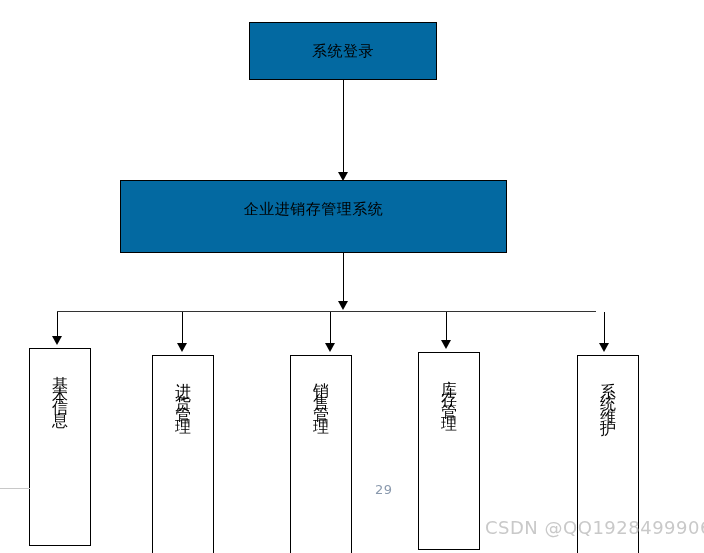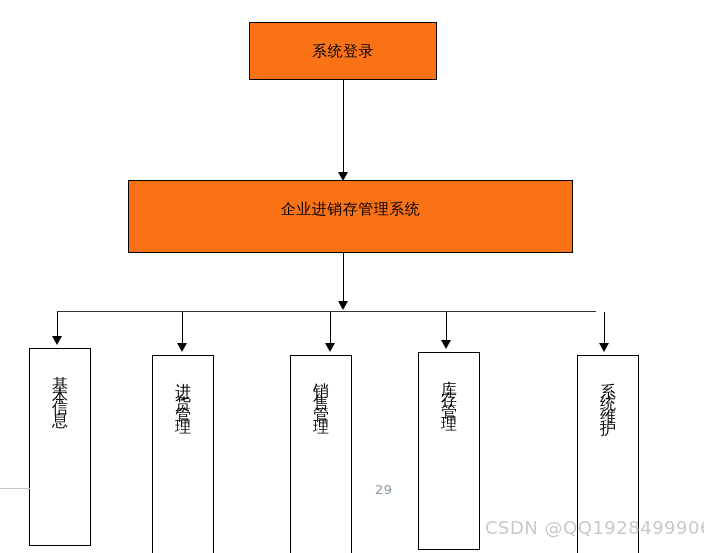--- a/index.html
+++ b/index.html
@@ -15,21 +15,21 @@
     background: #ffffff;
     overflow: hidden;
     font-family: "DejaVu Sans", "Liberation Sans", sans-serif;
   }
 
   
   .node {
     position: absolute;
     box-sizing: border-box;
     border: 1px solid #000000;
-    background: #f97316;
+    background: #0369a1;
     display: flex;
     align-items: center;
     justify-content: center;
     color: #000000;
   }
   .node-label {
     font-size: 15px;
     line-height: 1.35;
     letter-spacing: 1px;
     white-space: nowrap;
@@ -40,23 +40,23 @@
   #node-login {
     left: 249px;
     top: 22px;
     width: 188px;
     height: 58px;
   }
   #node-login .node-label { font-size: 15px; letter-spacing: 0.5px; }
 
   
   #node-system {
-    left: 128px;
+    left: 120px;
     top: 180px;
-    width: 445px;
+    width: 387px;
     height: 73px;
     align-items: flex-start;
     justify-content: center;
   }
   #node-system .node-label {
     font-size: 15px;
     letter-spacing: 0.5px;
     margin-top: 18px;
   }
 

